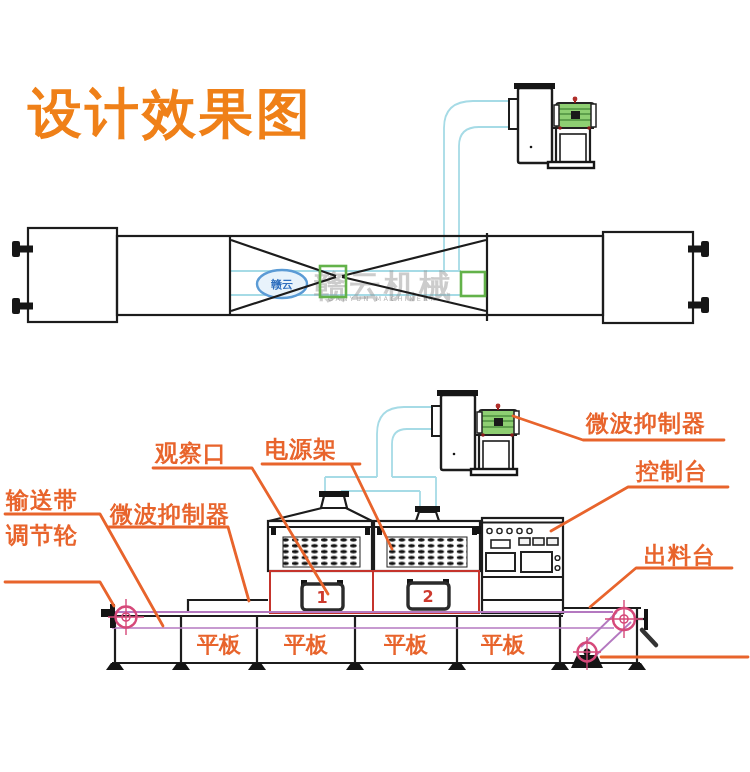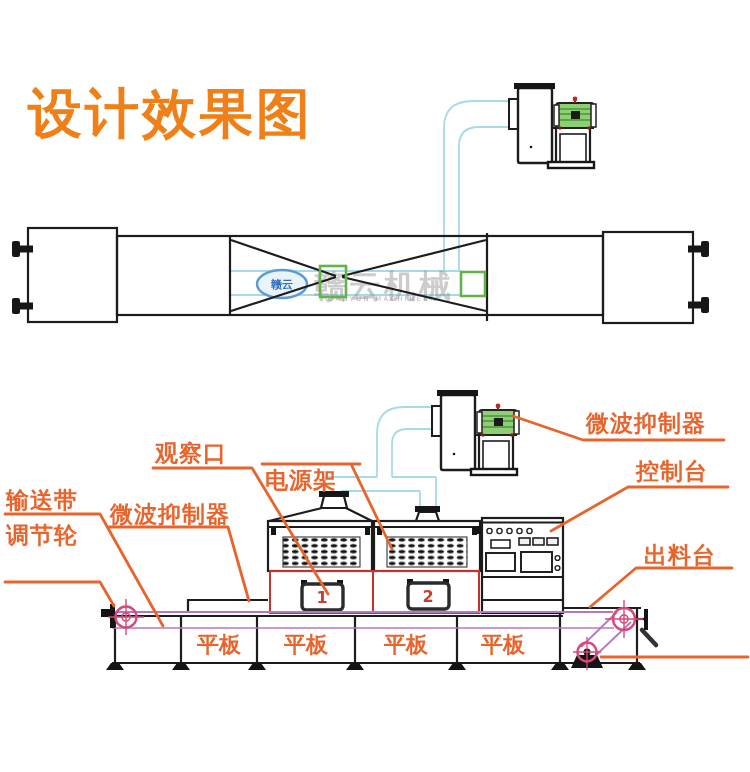--- a/index.html
+++ b/index.html
@@ -225,21 +225,21 @@
     <path d="M724,440 H583 L513,416"></path>
     <path d="M728,487 H628 L551,531"></path>
     <path d="M732,568 H636 L590,607"></path>
     <path d="M748,657 H601"></path>
   </g>
 </svg>
 
 <div class="title">设计效果图</div>
 
 <div class="lbl" style="left:155px;top:438px;">观察口</div>
-<div class="lbl" style="left:265px;top:434px;margin-top:31px;">电源架</div>
+<div class="lbl" style="left:265px;top:434px;">电源架</div>
 <div class="lbl" style="left:6px;top:485px;">输送带</div>
 <div class="lbl" style="left:110px;top:499px;">微波抑制器</div>
 <div class="lbl" style="left:6px;top:520px;">调节轮</div>
 <div class="lbl" style="left:586px;top:408px;">微波抑制器</div>
 <div class="lbl" style="left:636px;top:456px;">控制台</div>
 <div class="lbl" style="left:644px;top:540px;text-align:center;">出料台</div>
 
 <div class="plate" style="left:219px;top:630px;">平板</div>
 <div class="plate" style="left:306px;top:630px;">平板</div>
 <div class="plate" style="left:406px;top:630px;">平板</div>

